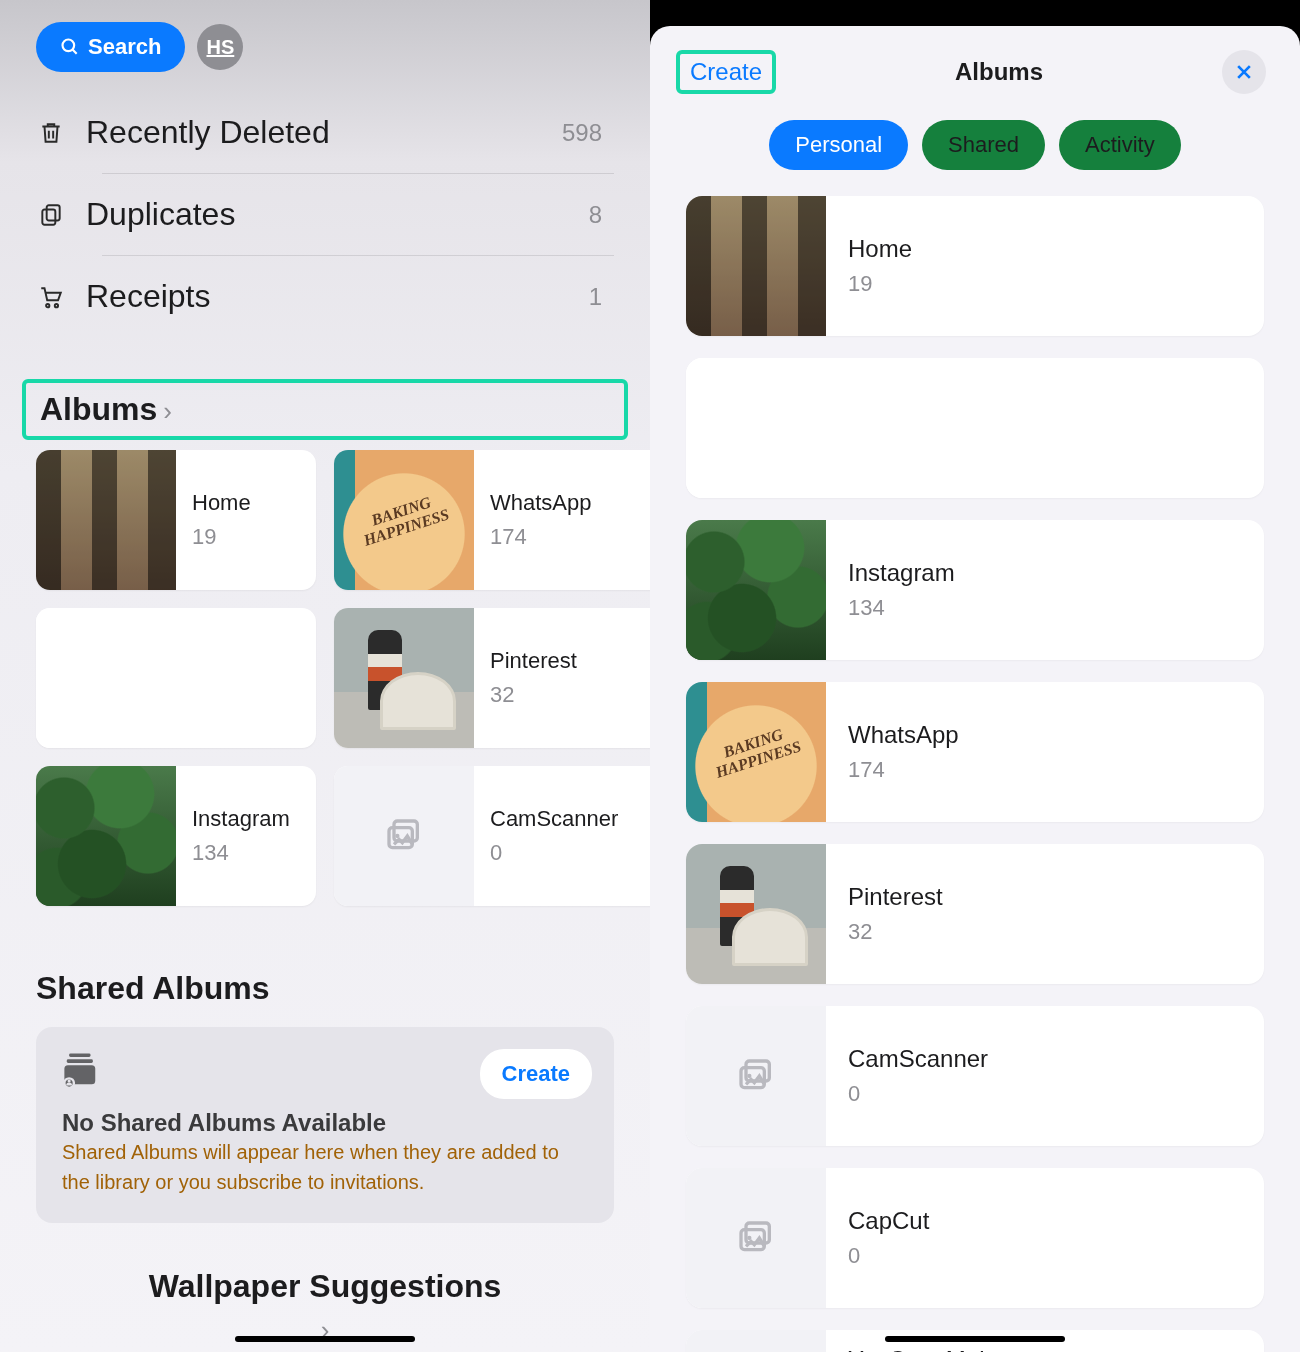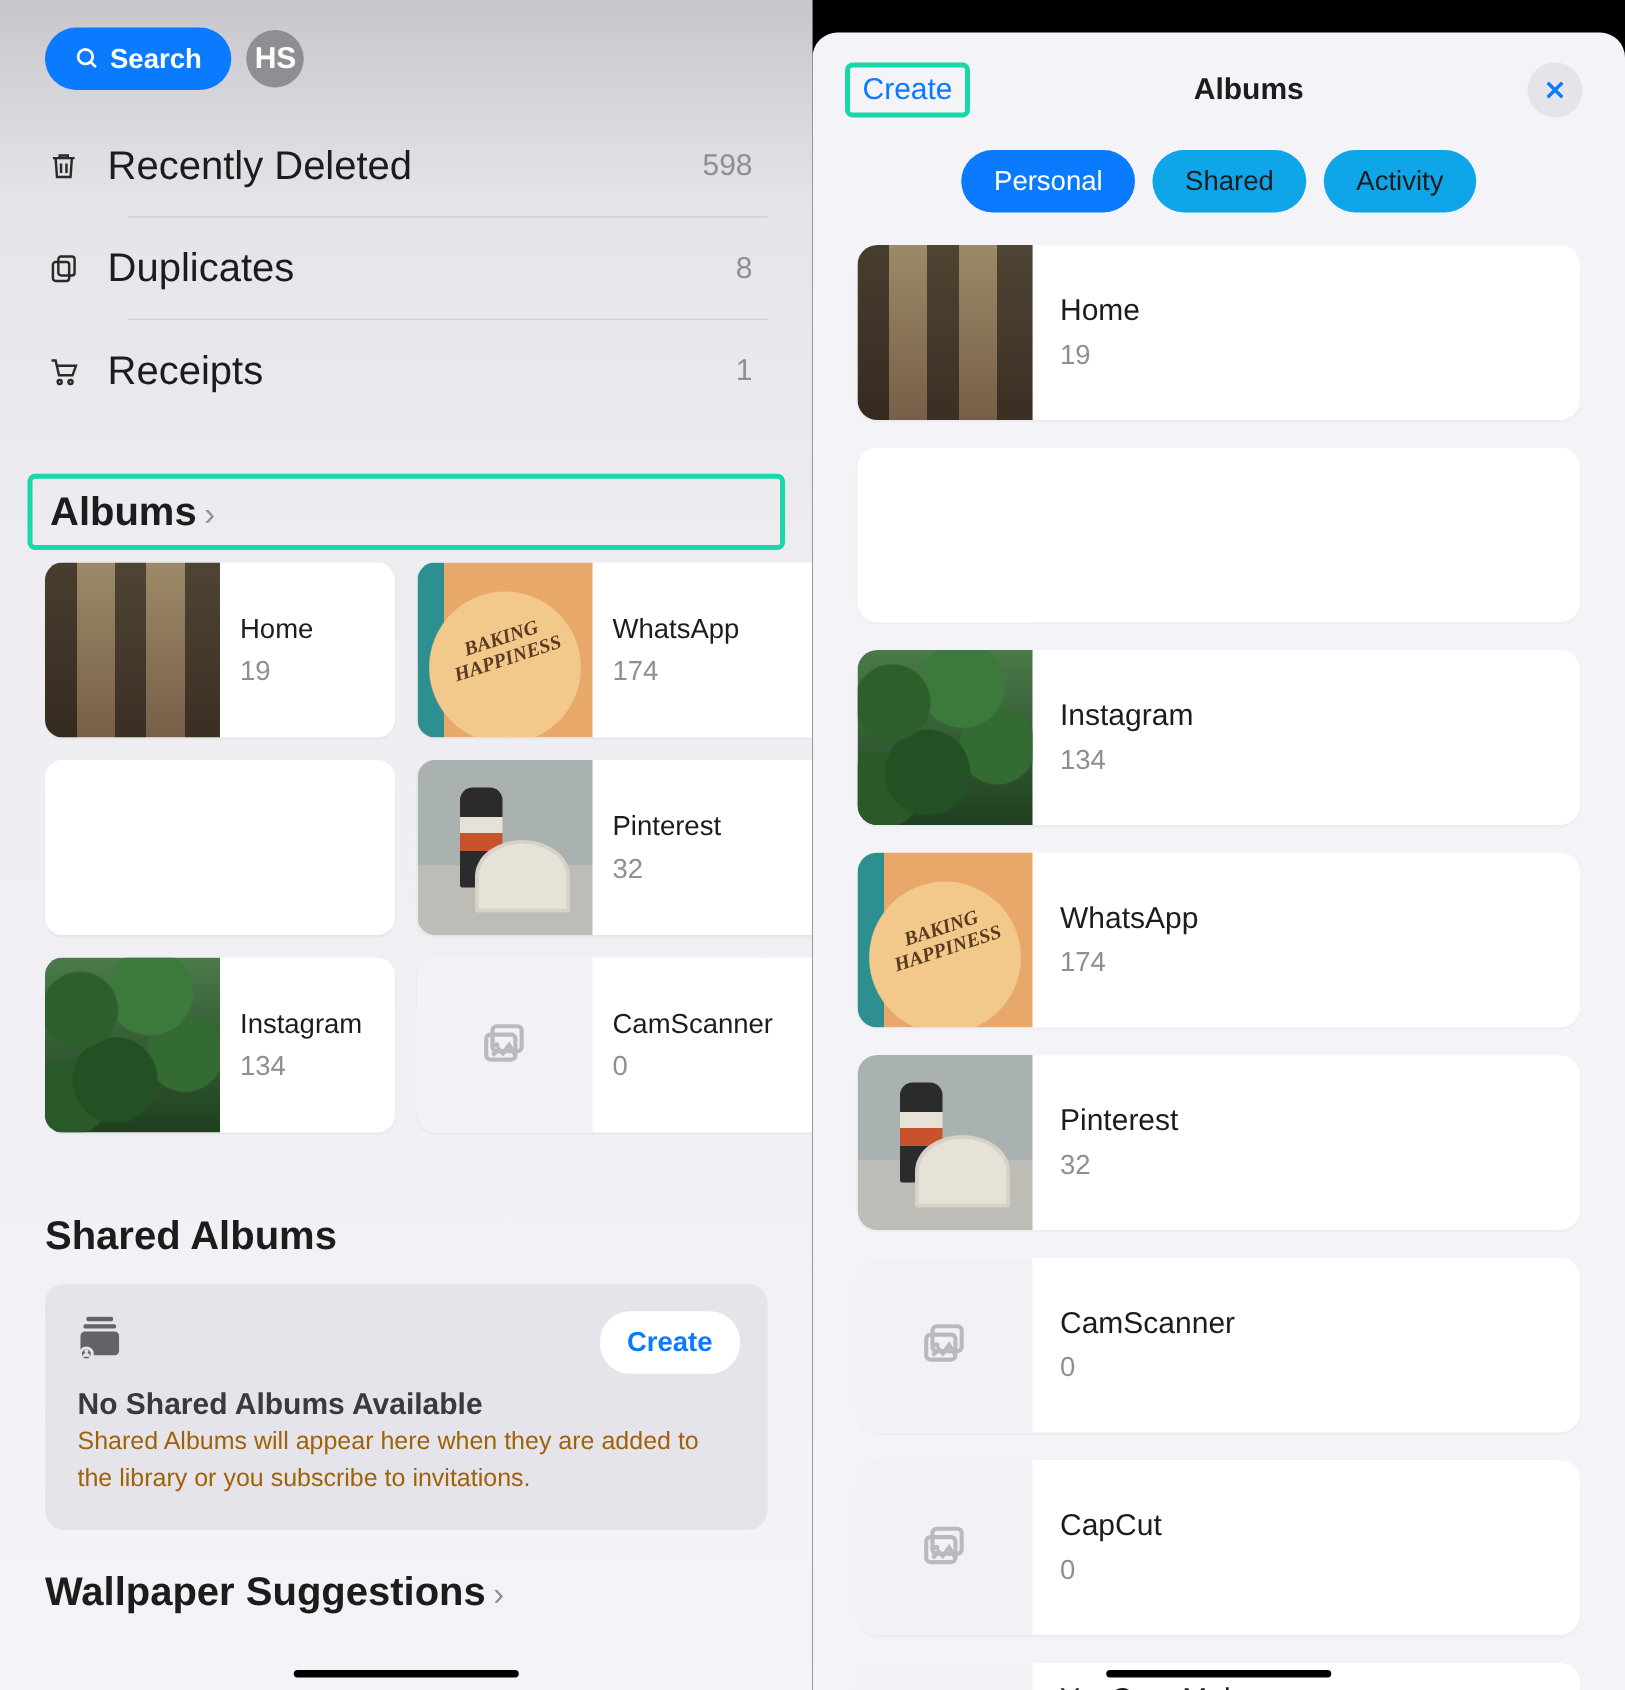--- a/index.html
+++ b/index.html
@@ -8,21 +8,21 @@
   .panel { width: 650px; height: 1352px; position: relative; overflow: hidden; }
 
   
   .left { background: linear-gradient(to bottom, #c7c6cb 0%, #e6e4e9 12%, #eeedf2 35%, #f4f3f7 100%); padding: 0 0 0 0; }
   .left-inner { padding: 0 36px 0 36px; }
   .header-row { display: flex; align-items: center; justify-content: space-between; padding: 22px 0 20px 0; }
   .photos-title { font-size: 56px; font-weight: 700; color: #1a1a1a; letter-spacing: -0.5px; }
   .header-right { display: flex; align-items: center; gap: 12px; }
   .search-pill { display: flex; align-items: center; gap: 8px; background: #0a7aff; color: #fff; border-radius: 28px; padding: 12px 24px; font-size: 22px; font-weight: 600; }
   .search-pill svg { width: 20px; height: 20px; }
-  .avatar { width: 46px; height: 46px; border-radius: 50%; background: #8e8e93; color: #fff; display: flex; align-items: center; justify-content: center; font-size: 24px; font-weight: 600; }
+  .avatar { width: 46px; height: 46px; border-radius: 50%; background: #8e8e93; color: #fff; display: flex; align-items: center; justify-content: center; font-size: 20px; font-weight: 600; text-decoration: underline; }
 
   .util-card { background: rgba(255,255,255,0.0); border-radius: 14px; margin-top: 0; padding: 0; }
   .util-row { display: flex; align-items: center; padding: 22px 12px 22px 0; gap: 20px; position: relative; }
   .util-icon { width: 30px; display:flex; justify-content:center; }
   .util-icon svg { width: 26px; height: 26px; stroke: #2a2a2a; fill: none; stroke-width: 1.8; }
   .util-label { font-size: 32px; color: #1c1c1e; flex: 1; }
   .util-count { font-size: 24px; color: #8e8e93; }
   .util-sep { height: 1px; background: rgba(0,0,0,0.1); margin-left: 66px; }
 
   .section-title-row { display: flex; align-items: center; gap: 6px; margin-top: 30px; margin-bottom: 16px; }
@@ -53,21 +53,21 @@
   
   .right { background: #000; }
   .sheet { position: absolute; top: 26px; left: 0; right: 0; bottom: 0; background: #f4f3f8; border-top-left-radius: 20px; border-top-right-radius: 20px; padding: 16px 0 0 0; overflow: hidden; }
   .sheet-header { display: flex; align-items: center; justify-content: space-between; padding: 8px 34px 22px 26px; }
   .sheet-title { font-size: 24px; font-weight: 600; color: #1c1c1e; flex:1; text-align:center; }
   .create-link { font-size: 24px; color: #0a7aff; }
   .close-btn { width: 44px; height: 44px; border-radius: 50%; background: #e5e4ea; display: flex; align-items: center; justify-content: center; }
   .close-btn svg { width: 20px; height: 20px; stroke: #0a7aff; stroke-width: 3.2; }
 
   .seg { display: flex; gap: 14px; justify-content: center; padding: 4px 0 26px 0; }
-  .seg-item { background: #0ea5e9; color: #1c1c1e; border-radius: 26px; padding: 12px 26px; font-size: 22px; }
+  .seg-item { background: #15803d; color: #1c1c1e; border-radius: 26px; padding: 12px 26px; font-size: 22px; }
   .seg-item.active { background: #0a7aff; color: #fff; }
 
   .list { padding: 0 36px; display: flex; flex-direction: column; gap: 22px; }
   .row { background: #fff; border-radius: 16px; height: 140px; display: flex; overflow: hidden; box-shadow: 0 1px 2px rgba(0,0,0,0.04); }
   .row .thumb { width: 140px; height: 140px; flex-shrink: 0; }
   .row .meta { padding: 0 22px; display: flex; flex-direction: column; justify-content: center; gap: 8px; }
   .row .name { font-size: 24px; color: #1c1c1e; }
   .row .count { font-size: 22px; color: #8e8e93; }
   .row.peek { height: 48px; border-bottom-left-radius:0; border-bottom-right-radius:0; }
   .row.peek .meta { justify-content: flex-end; padding-bottom: 4px;}
@@ -234,21 +234,21 @@
               <circle cx="6" cy="25" r="4" fill="#636366" stroke="#e5e4ea" stroke-width="2"></circle>
               <circle cx="6" cy="23.2" r="1.3" fill="#e5e4ea"></circle>
               <path d="M3.5 27a2.5 2.5 0 0 1 5 0" fill="#e5e4ea"></path>
             </svg>
         </div>
         <div class="shared-create">Create</div>
         <div class="shared-headline">No Shared Albums Available</div>
         <div class="shared-body">Shared Albums will appear here when they are added to the library or you subscribe to invitations.</div>
       </div>
 
-      <div class="section-title-row" style="margin-top:31px;">
+      <div class="section-title-row" style="margin-top:45px;flex-direction:column;">
         <span class="section-title">Wallpaper Suggestions</span>
         <span class="chevron">›</span>
       </div>
     </div>
     <div class="home-indicator"></div>
   </div>
 
   <div class="panel right">
     <div class="sheet">
       <div class="sheet-header">

